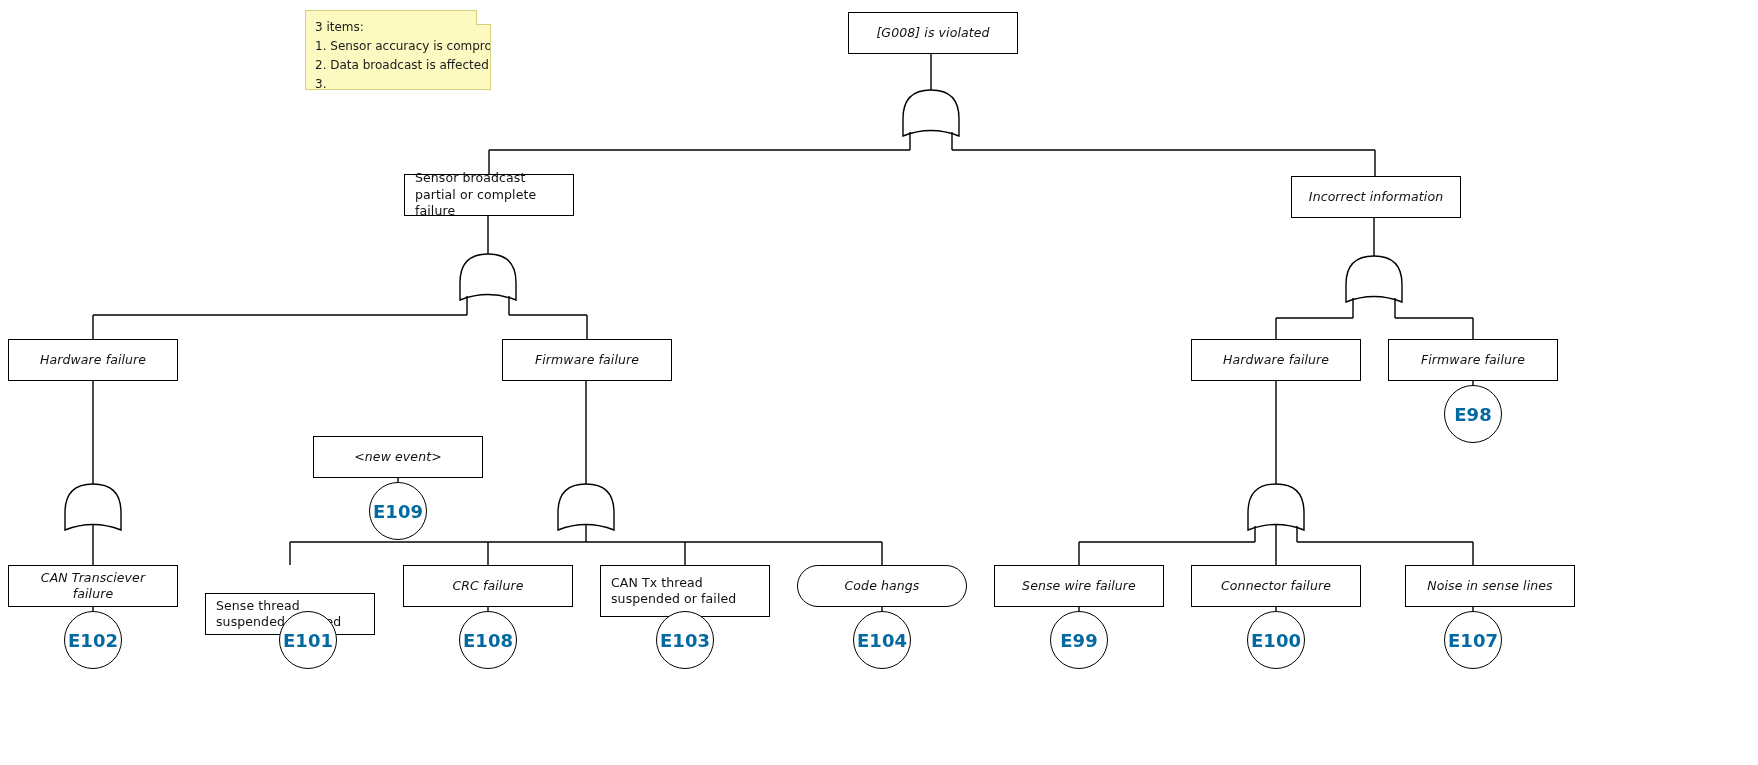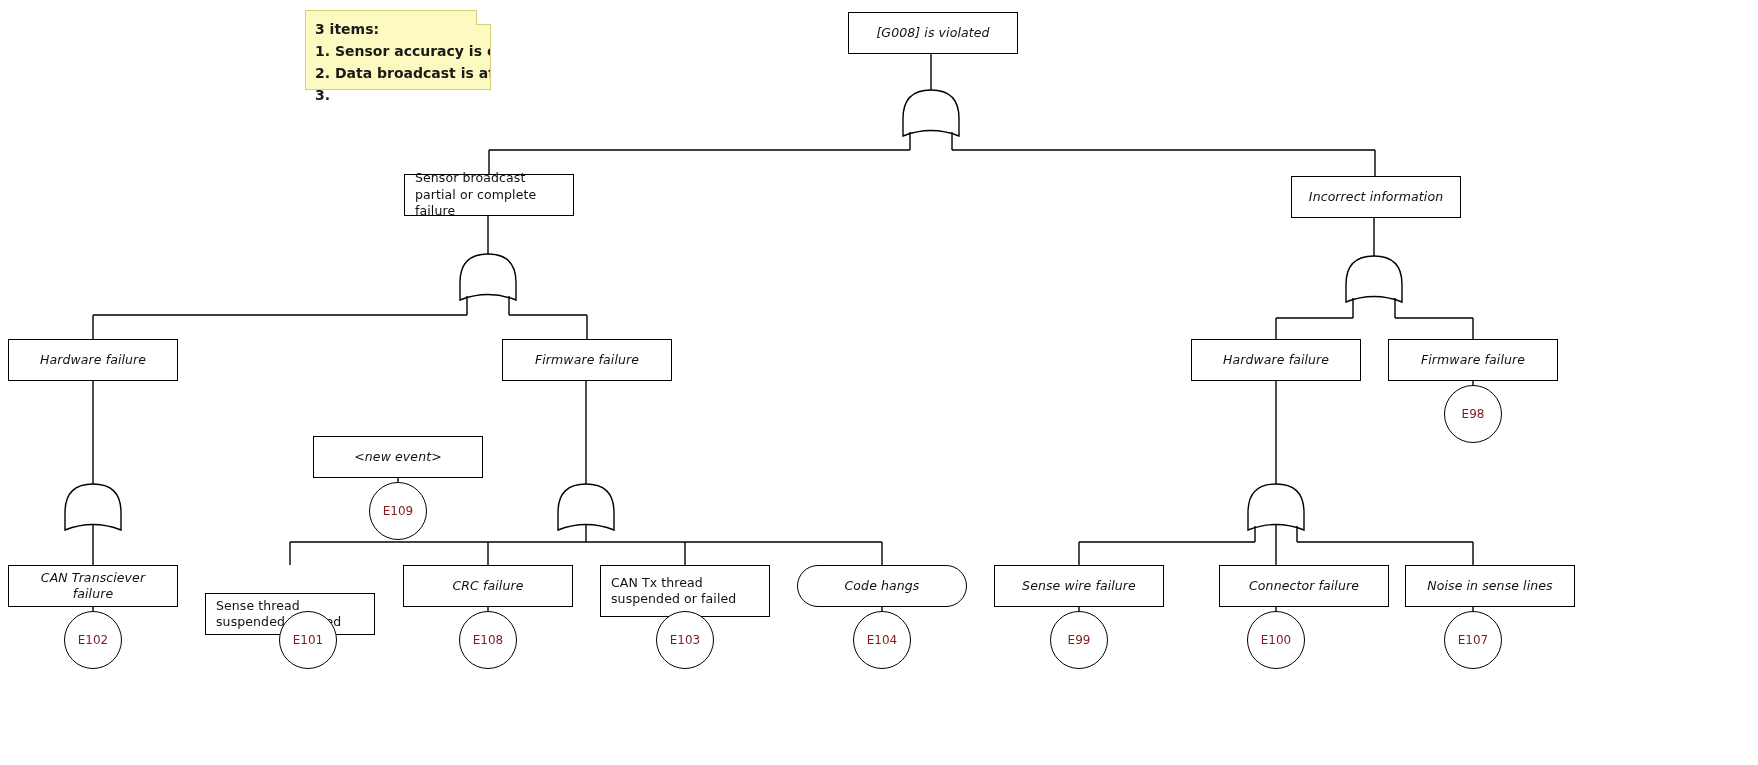--- a/index.html
+++ b/index.html
@@ -11,28 +11,28 @@
   .node-box{position:absolute;box-sizing:border-box;border:1.4px solid #000;
             background:#fff;display:flex;align-items:center;}
   .node-box .node-label{font-size:12.5px;color:#111;line-height:1.32;
             letter-spacing:.1px;width:100%;padding:0 10px;box-sizing:border-box;}
   .align-center .node-label{text-align:center;font-style:italic;}
   .align-left .node-label{text-align:left;}
 
   .event-circle{position:absolute;box-sizing:border-box;border:1.4px solid #000;
             border-radius:50%;background:#fff;display:flex;align-items:center;
             justify-content:center;}
-  .event-circle .ev-label{font-size:12px;color:#7f1d1d;}
+  .event-circle .ev-label{font-size:18px;color:#0369a1;font-weight:bold;}
 
   .note{position:absolute;box-sizing:border-box;background:#fcfac0;
         border:1px solid #d8cf7a;}
   .note-fold{position:absolute;right:-1px;top:-1px;width:14px;height:14px;
         background:#ffffff;border-left:1px solid #d8cf7a;border-bottom:1px solid #d8cf7a;}
-  .note-body{padding:7px 9px 6px 9px;font-size:14px;line-height:1.58;
-        color:#1a1a1a;font-weight:bold;white-space:nowrap;overflow:hidden;}
+  .note-body{padding:7px 9px 6px 9px;font-size:12px;line-height:1.58;
+        color:#1a1a1a;font-weight:normal;white-space:nowrap;overflow:hidden;}
   .note-line{display:block;}
 </style>
 </head>
 <body>
 
 <div id="canvas">
 
   <svg id="svg-layer" viewBox="0 0 1758 765" xmlns="http://www.w3.org/2000/svg">
       <path d="M 903 136 L 903 118.52 Q 903 90 931 90 Q 959 90 959 118.52 L 959 136 Q 931 125 903 136 Z" fill="#ffffff" stroke="#000000" stroke-width="1.4"></path>
       <path d="M 460 300 L 460 282.52 Q 460 254 488 254 Q 516 254 516 282.52 L 516 300 Q 488 289 460 300 Z" fill="#ffffff" stroke="#000000" stroke-width="1.4"></path>
@@ -136,21 +136,21 @@
       </div>
       <div class="node-box align-left" style="left: 600px; top: 565px; width: 170px; height: 52px;">
         <span class="node-label">CAN Tx thread suspended or failed</span>
       </div>
       <div class="node-box align-center" style="left: 797px; top: 565px; width: 170px; height: 42px; border-radius: 21px;">
         <span class="node-label">Code hangs</span>
       </div>
       <div class="node-box align-center" style="left: 994px; top: 565px; width: 170px; height: 42px;">
         <span class="node-label">Sense wire failure</span>
       </div>
-      <div class="node-box align-center" style="left: 1191px; top: 565px; width: 170px; height: 42px; margin-left: 28px;">
+      <div class="node-box align-center" style="left: 1191px; top: 565px; width: 170px; height: 42px;">
         <span class="node-label">Connector failure</span>
       </div>
       <div class="node-box align-center" style="left: 1388px; top: 565px; width: 170px; height: 42px; margin-left: 17px;">
         <span class="node-label">Noise in sense lines</span>
       </div>
     </div>
   <div id="events-host">
       <div class="event-circle" style="left: 1444px; top: 385px; width: 58px; height: 58px;">
         <span class="ev-label">E98</span>
       </div>

